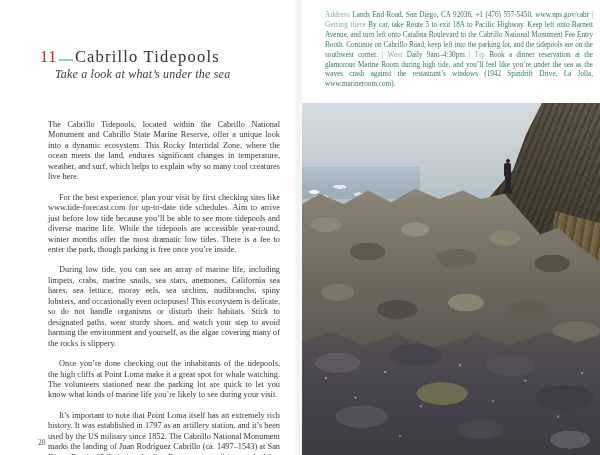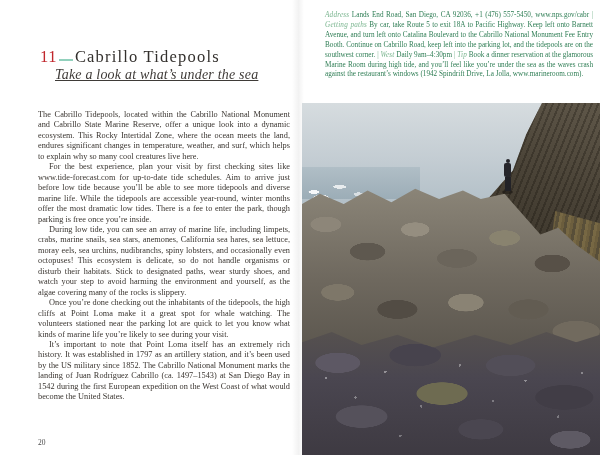--- a/index.html
+++ b/index.html
@@ -5,34 +5,34 @@
   html,body{margin:0;padding:0;background:#ffffff;}
   .spread{position:relative;width:600px;height:455px;background:#ffffff;overflow:hidden;
           font-family:"Liberation Serif",serif;color:#3a3530;}
   
   .left-page{position:absolute;left:0;top:14px;width:300px;height:455px;}
   .chapter{position:absolute;left:40px;top:33px;white-space:nowrap;}
   .chapter .num{font-size:16.5px;color:#c0262c;letter-spacing:.5px;}
   .chapter .uscore{display:inline-block;width:14px;height:2px;background:#92d1bd;
                    vertical-align:baseline;margin:0 2px 1px 2px;}
   .chapter .ttl{font-size:16.5px;color:#33302d;letter-spacing:1.2px;}
-  .subtitle{position:absolute;left:55px;top:53px;font-size:14px;font-style:italic;color:#3f3b38;letter-spacing:.2px;text-decoration:underline;}
+  .subtitle{position:absolute;left:55px;top:53px;font-size:12px;font-style:italic;color:#3f3b38;letter-spacing:.2px;}
   .body-text{position:absolute;left:38px;top:96px;width:252px;font-size:8.3px;line-height:10.45px;
              text-align:justify;color:#3a3530;}
-  .body-text p{margin:0;}
+  .body-text p{margin:10px;}
   .body-text p + p{text-indent:11px;}
   .page-number{position:absolute;left:38px;top:424px;font-size:7.5px;color:#4a4a4a;}
   .page-edge{position:absolute;left:8px;top:447px;width:288px;height:1px;background:#e6e6e6;}
   .gutter{position:absolute;left:292px;top:0;width:12px;height:455px;
           background:linear-gradient(90deg,rgba(0,0,0,0) 0%,rgba(0,0,0,.05) 55%,rgba(0,0,0,0) 100%);}
   
   .right-page{position:absolute;left:300px;top:0;width:300px;height:455px;}
   .info{position:absolute;left:25px;top:11px;width:268px;margin:0;font-size:7.2px;line-height:9.9px;
         text-align:justify;color:#2e7d54;}
-  .info .ilabel{font-style:italic;color:#7ab58f;letter-spacing:.2px;}
+  .info .ilabel{color:#7ab58f;letter-spacing:.2px;}
   .info .isep{color:#7ab58f;}
   
   .photo{position:absolute;left:2px;top:103px;width:298px;height:352px;overflow:hidden;background:#b9c5cc;}
   .ph-sky{position:absolute;left:0;top:0;width:100%;height:100px;
           background:linear-gradient(180deg,#d6dcdf 0%,#c4cdd3 55%,#b3c0c8 100%);}
   .ph-sea{position:absolute;left:0;top:64px;width:118px;height:32px;
           background:linear-gradient(180deg,#b0bec6 0%,#9cadb7 100%);}
   .ph-sea::after{content:"";position:absolute;inset:0;background:
       radial-gradient(9px 3px at 10% 78%,rgba(255,255,255,.9) 0 60%,rgba(255,255,255,0) 61%),
       radial-gradient(11px 3px at 32% 62%,rgba(255,255,255,.75) 0 60%,rgba(255,255,255,0) 61%),
@@ -116,21 +116,21 @@
     <div class="page-edge"></div>
   </div>
 
   <div class="gutter"></div>
 
   <div class="right-page">
     <p class="info">
       <span class="ilabel">Address</span>
       <span>Lands End Road, San Diego, CA 92036, +1 (476) 557-5450, www.nps.gov/cabr</span>
       <span class="isep">|</span>
-      <span class="ilabel">Getting paths</span>
+      <span class="ilabel">Getting there</span>
       <span>By car, take Route 5 to exit 18A to Pacific Highway. Keep left onto Barnett Avenue, and turn left onto Catalina Boulevard to the Cabrillo National Monument Fee Entry Booth. Continue on Cabrillo Road, keep left into the parking lot, and the tidepools are on the southwest corner.</span>
       <span class="isep">|</span>
       <span class="ilabel">West</span>
       <span>Daily 9am–4:30pm</span>
       <span class="isep">|</span>
       <span class="ilabel">Tip</span>
       <span>Book a dinner reservation at the glamorous Marine Room during high tide, and you’ll feel like you’re under the sea as the waves crash against the restaurant’s windows (1942 Spindrift Drive, La Jolla, www.marineroom.com).</span>
     </p>
 
     <div class="photo" title="Rocky tidepool shoreline at Cabrillo National Monument: a person standing among gray boulders beneath a dark cliff, with hazy sky and ocean surf at the left">

